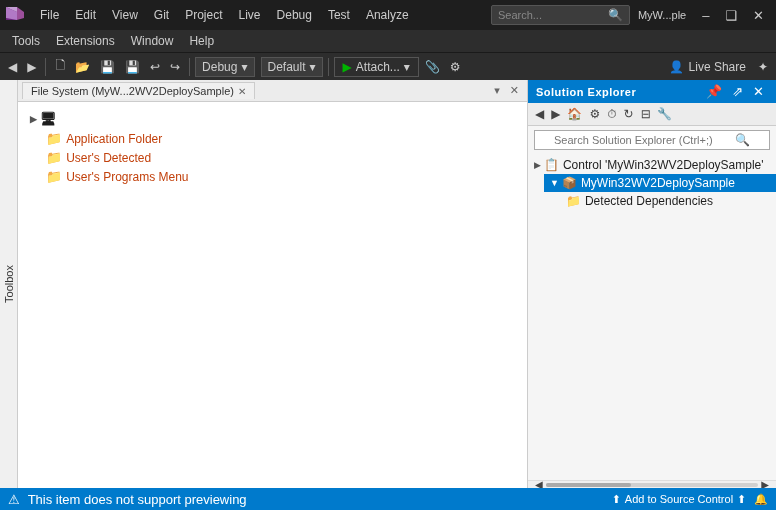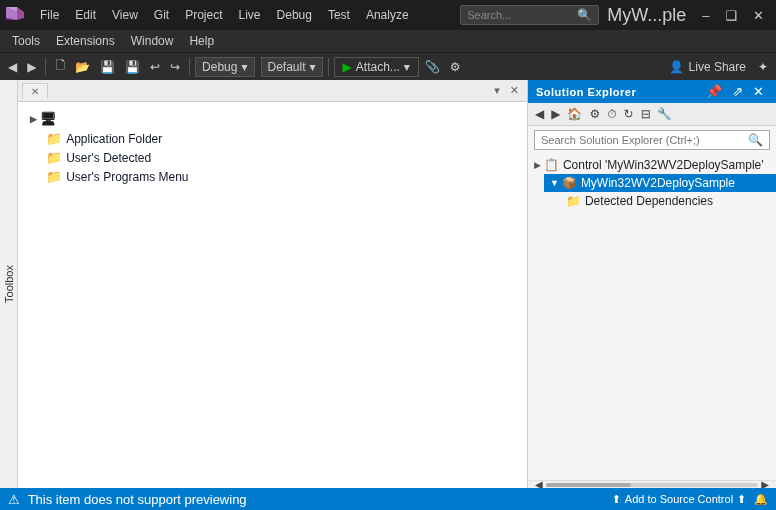--- a/index.html
+++ b/index.html
@@ -55,21 +55,21 @@
       outline: none;
       color: #ccc;
       font-size: 11px;
       width: 110px;
     }
     .title-bar-search input::placeholder {
       color: #888;
     }
     .title-bar-project-name {
       color: #cccccc;
-      font-size: 18px;
+      font-size: 11px;
       margin-right: 8px;
     }
     .title-bar-btn {
       color: #cccccc;
       background: transparent;
       border: none;
       cursor: pointer;
       padding: 4px 8px;
       font-size: 13px;
     }
@@ -242,21 +242,21 @@
     }
     .tree-item-indent {
       margin-left: 16px;
     }
     .tree-icon {
       margin-right: 4px;
       font-size: 13px;
     }
     .tree-label {
       font-size: 12px;
-      color: #0f172a;
+      color: #c2410c;
     }
     .tree-root-item {
       display: flex;
       align-items: center;
       padding: 3px 4px;
       font-size: 12px;
       color: #1e1e1e;
       font-weight: 600;
     }
     .expand-arrow {
@@ -316,21 +316,21 @@
       color: #444;
       cursor: pointer;
       font-size: 12px;
       padding: 2px 3px;
     }
     .se-search {
       display: flex;
       align-items: center;
       background: white;
       border: 1px solid #aaaaaa;
-      padding: 2px 6px;
+      padding: 2px 19px;
       margin: 4px 6px;
       flex-shrink: 0;
     }
     .se-search input {
       border: none;
       outline: none;
       font-size: 11px;
       color: #666;
       flex: 1;
       background: transparent;
@@ -505,20 +505,21 @@
 
 <div class="main-area">
 
   <div class="toolbox-sidebar">
     <span class="toolbox-text">Toolbox</span>
   </div>
 
   <div class="fs-panel">
     <div class="fs-panel-tab-bar">
       <div class="fs-panel-tab">
+        <span>File System (MyW...2WV2DeploySample)</span>
         <span class="fs-panel-tab-close">✕</span>
       </div>
       <div class="fs-panel-tab-actions">
         <button class="fs-panel-action-btn">▾</button>
         <button class="fs-panel-action-btn">✕</button>
       </div>
     </div>
     <div class="fs-panel-content">
       <div class="tree-root">
         <div class="tree-root-item">

